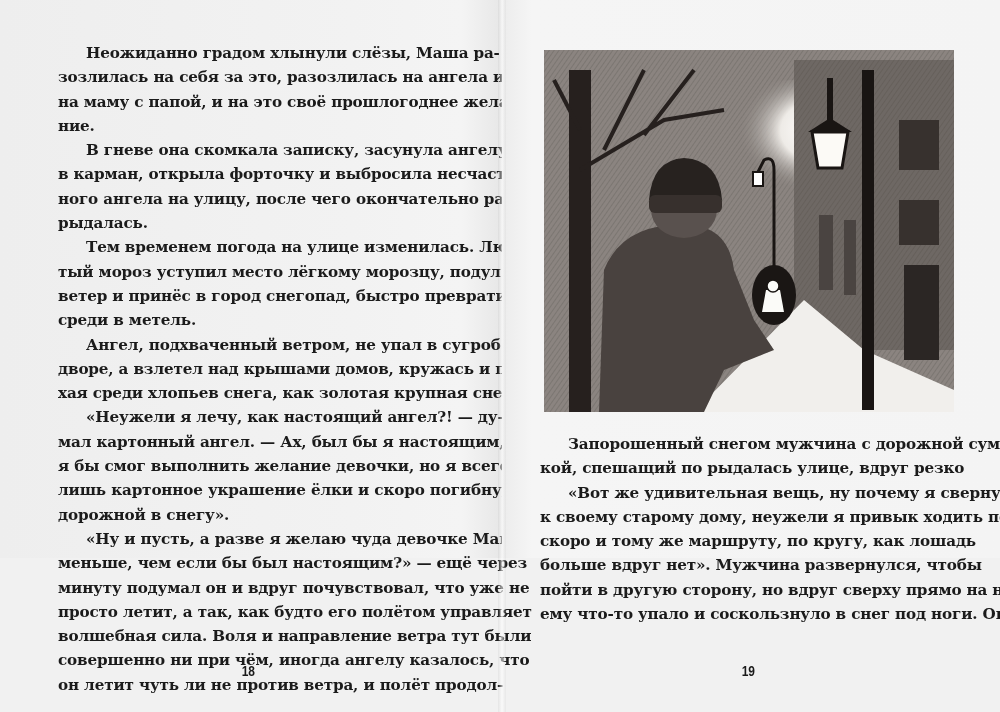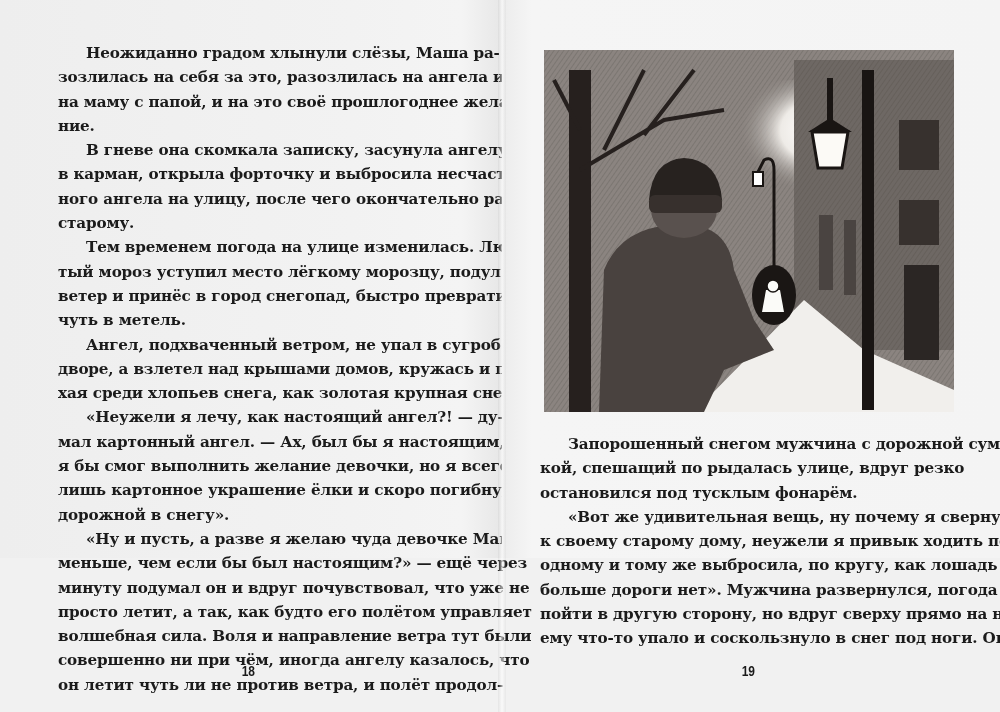--- a/index.html
+++ b/index.html
@@ -63,25 +63,25 @@
 <div class="spread">
   <div class="page page-left">
     <div class="text-block" id="left-text">
         <span class="line indent">Неожиданно градом хлынули слёзы, Маша ра-</span>
         <span class="line">зозлилась на себя за это, разозлилась на ангела и</span>
         <span class="line">на маму с папой, и на это своё прошлогоднее жела-</span>
         <span class="line last">ние.</span>
         <span class="line indent">В гневе она скомкала записку, засунула ангелу</span>
         <span class="line">в карман, открыла форточку и выбросила несчаст-</span>
         <span class="line">ного ангела на улицу, после чего окончательно раз-</span>
-        <span class="line last">старому.</span>
+        <span class="line last">рыдалась.</span>
         <span class="line indent">Тем временем погода на улице изменилась. Лю-</span>
         <span class="line">тый мороз уступил место лёгкому морозцу, подул</span>
         <span class="line">ветер и принёс в город снегопад, быстро превратив-</span>
-        <span class="line last">чуть в метель.</span>
+        <span class="line last">среди в метель.</span>
         <span class="line indent">Ангел, подхваченный ветром, не упал в сугроб на</span>
         <span class="line">дворе, а взлетел над крышами домов, кружась и пор-</span>
         <span class="line">хая среди хлопьев снега, как золотая крупная сне-</span>
         <span class="line indent">«Неужели я лечу, как настоящий ангел?! — ду-</span>
         <span class="line">мал картонный ангел. — Ах, был бы я настоящим,</span>
         <span class="line">я бы смог выполнить желание девочки, но я всего</span>
         <span class="line">лишь картонное украшение ёлки и скоро погибну,</span>
         <span class="line last">дорожной в снегу».</span>
         <span class="line indent">«Ну и пусть, а разве я желаю чуда девочке Маше</span>
         <span class="line">меньше, чем если бы был настоящим?» — ещё через</span>
@@ -139,24 +139,23 @@
         <rect x="105" y="145" width="73" height="18" rx="6" fill="#3a3431"></rect>
 
         <ellipse cx="230" cy="245" rx="22" ry="30" fill="#1f1b19"></ellipse>
         <polygon points="222,240 236,240 240,262 218,262" fill="#f5f5f2"></polygon>
         <circle cx="229" cy="236" r="6" fill="#f5f5f2" stroke="#1f1b19" stroke-width="1.5"></circle>
       </svg>
     </div>
     <div class="text-block" id="right-text">
         <span class="line indent">Запорошенный снегом мужчина с дорожной сум-</span>
         <span class="line">кой, спешащий по рыдалась улице, вдруг резко</span>
-        <span class="line last">остановился под тусклым фонарём.</span>
         <span class="line indent">«Вот же удивительная вещь, ну почему я свернул</span>
         <span class="line">к своему старому дому, неужели я привык ходить по</span>
-        <span class="line">одному и тому же выбросила, по кругу, как лошадь</span>
-        <span class="line">больше дороги нет». Мужчина развернулся, погода</span>
+        <span class="line">скоро и тому же маршруту, по кругу, как лошадь</span>
+        <span class="line">больше вдруг нет». Мужчина развернулся, чтобы</span>
         <span class="line">пойти в другую сторону, но вдруг сверху прямо на нос</span>
         <span class="line">ему что-то упало и соскользнуло в снег под ноги. Он</span>
       </div>
     <div class="page-number">19</div>
   </div>
   <div class="gutter"></div>
 </div>
 
 </body></html>

